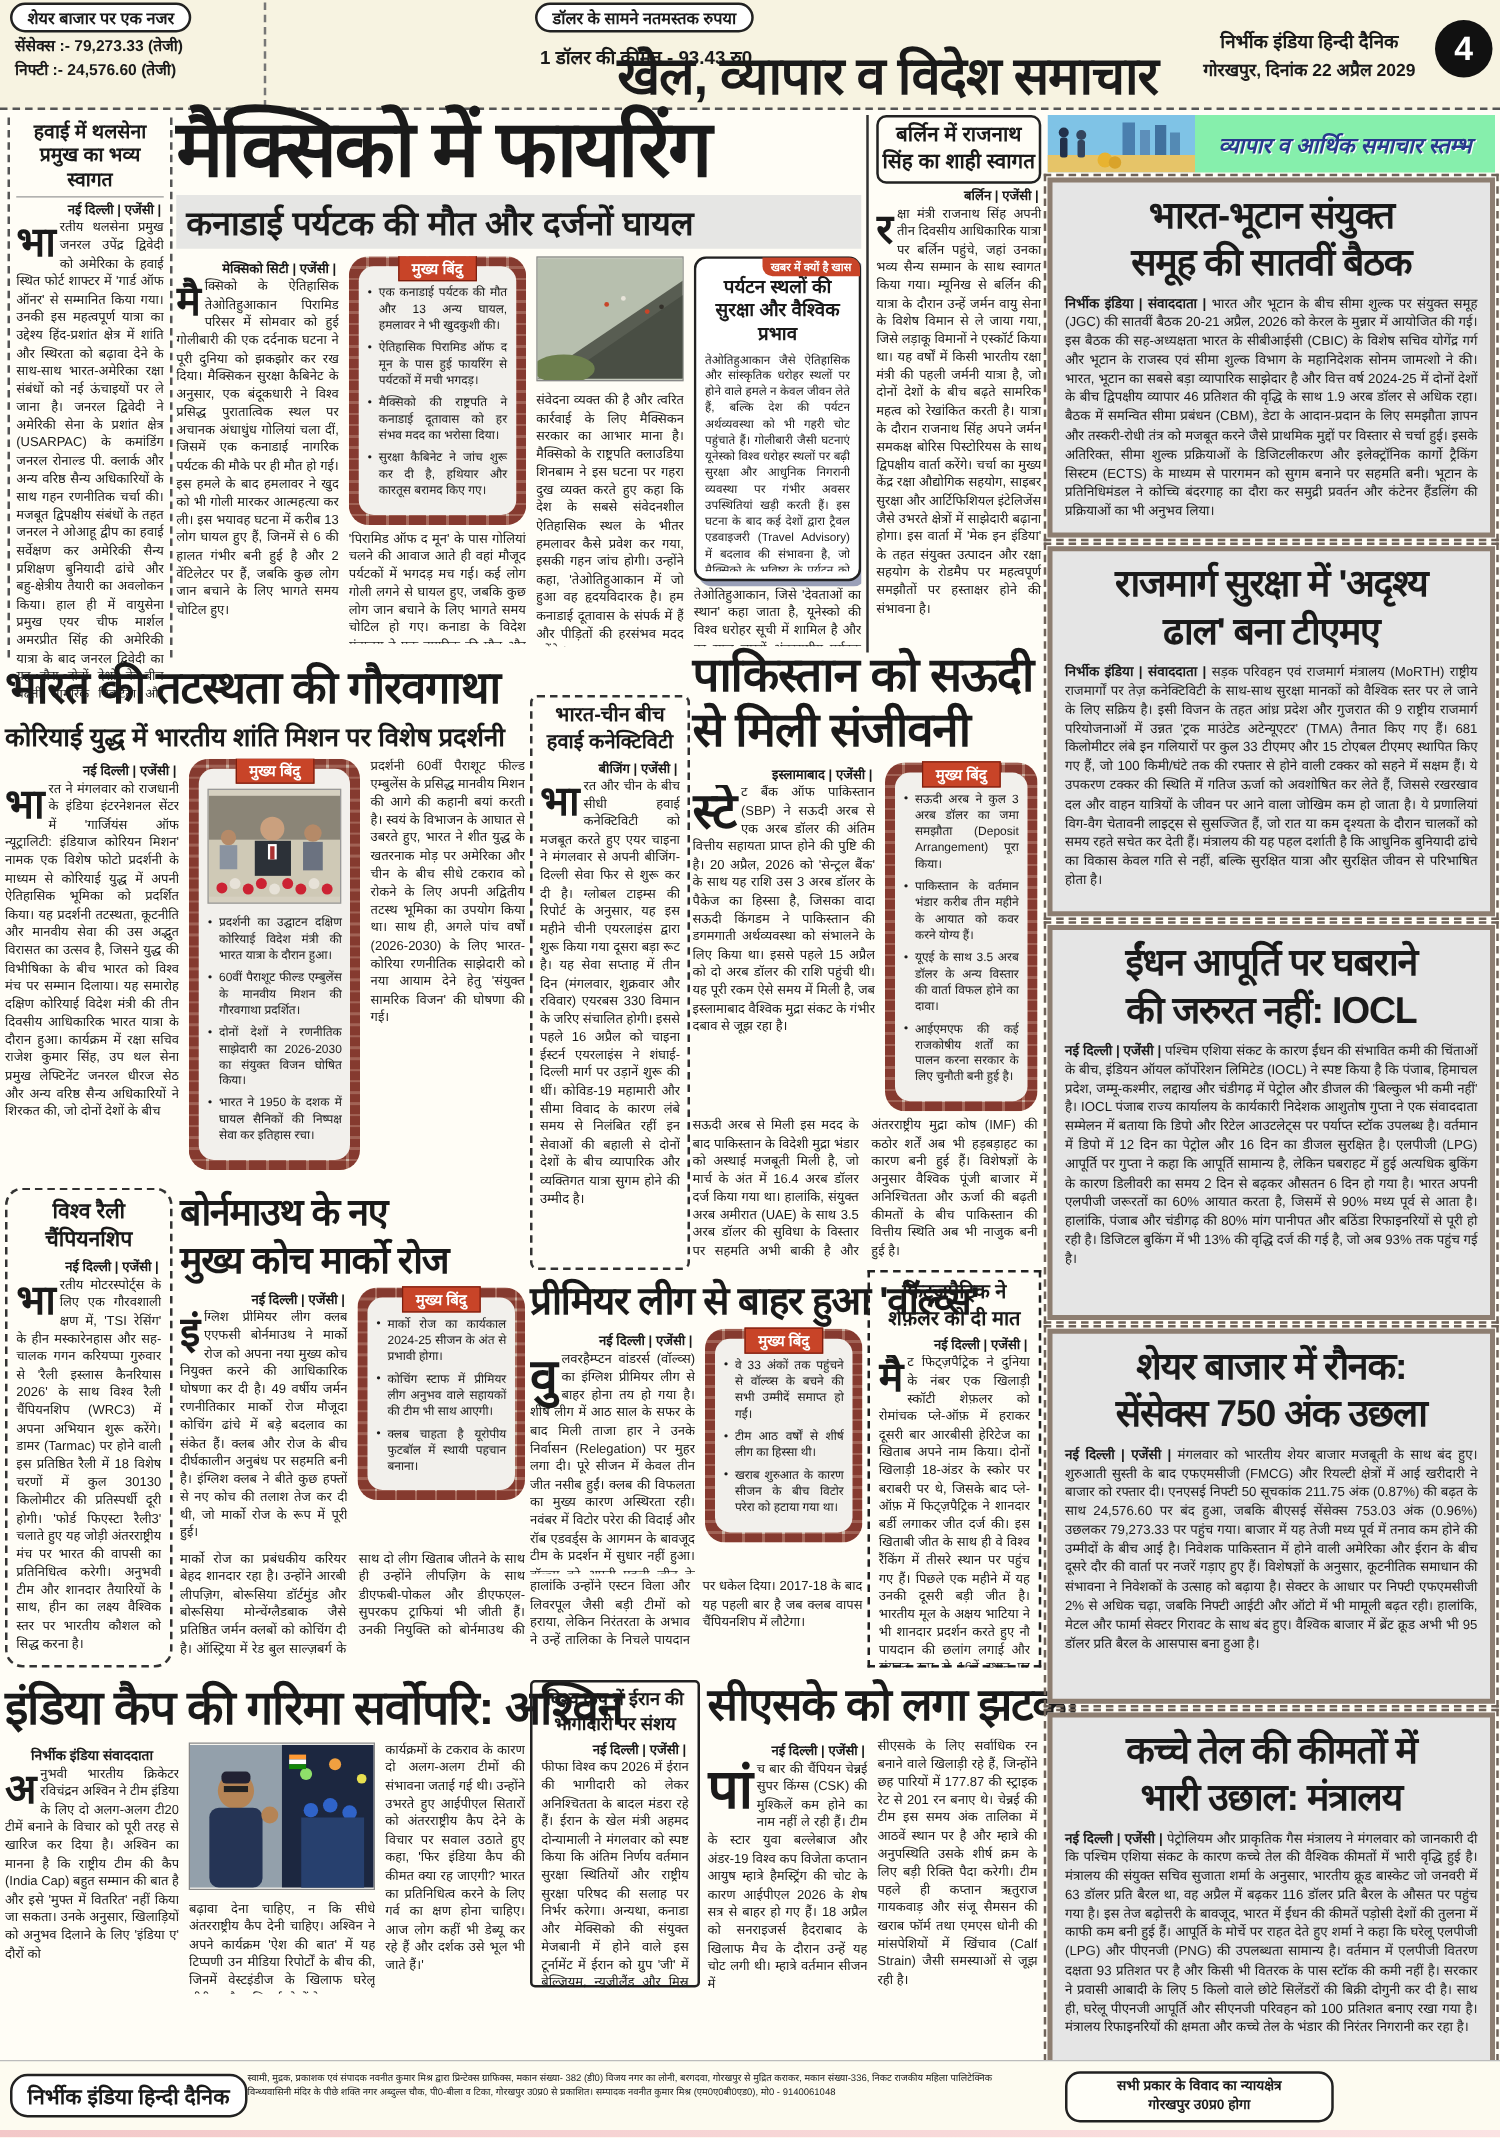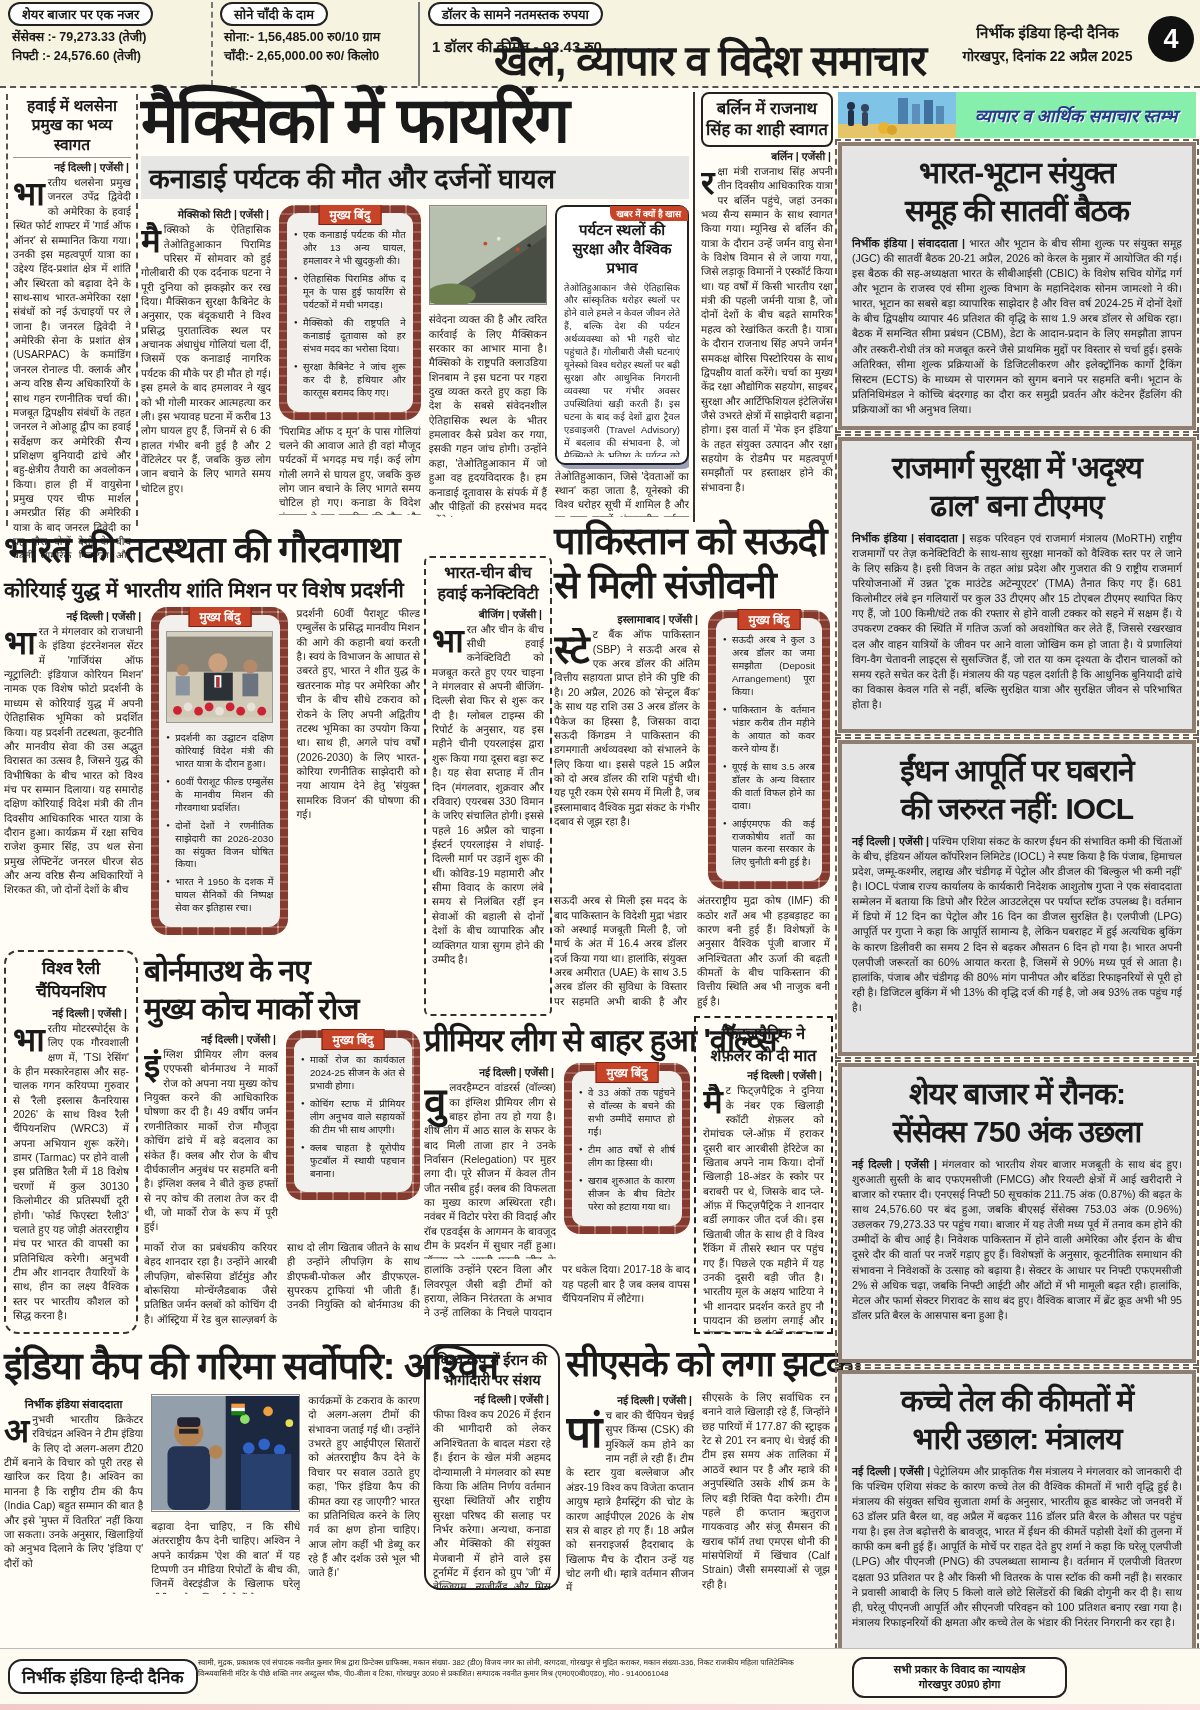--- a/index.html
+++ b/index.html
@@ -89,21 +89,21 @@
   
   #golf { position:absolute; left:694px; top:1016px; width:139px; height:318px; border:2px dashed #222; padding:5px 7px; }
   #golf .t { text-align:center; font-weight:800; font-size:16px; line-height:1.35; }
 
   
   #ashwin { position:absolute; left:4px; top:1338px; width:416px; height:254px; }
   #ashwin .h1 { font-size:38px; font-weight:800; letter-spacing:-1px; white-space:nowrap; }
   #ashwin .cols { margin-top:4px; height:196px; }
 
   
-  #iran { position:absolute; left:424px; top:1344px; width:136px; height:246px; border:2px solid #222; border-radius:16px; padding:5px 7px; }
+  #iran { position:absolute; left:424px; top:1344px; width:136px; height:246px; border:2px solid #222; border-radius:4px; padding:5px 7px; }
   #iran .t { text-align:center; font-weight:800; font-size:14.5px; line-height:1.35; }
 
   
   #csk { position:absolute; left:566px; top:1338px; width:268px; height:252px; }
   #csk .h1 { font-size:36px; font-weight:800; letter-spacing:-1px; white-space:nowrap; }
 
   
   #bizcol { position:absolute; left:838px; top:92px; width:358px; }
   .banner { display:flex; height:46px; margin-bottom:4px; }
   .banner .img { width:118px; height:46px; }
@@ -128,35 +128,28 @@
 <div class="page">
 
   <header class="topstrip">
     <div class="tick" id="tick1">
       <div class="tick-tab">शेयर बाजार पर एक नजर</div>
       <div class="tick-body">
         <div>सेंसेक्स :- 79,273.33  (तेजी)</div>
         <div>निफ्टी :-  24,576.60  (तेजी)</div>
       </div>
     </div>
-    <div class="tick" id="tick2">
-      <div class="tick-tab">सोने चाँदी के दाम</div>
-      <div class="tick-body">
-        <div>सोना:- 1,56,485.00 रु0/10 ग्राम</div>
-        <div>चाँदी:- 2,65,000.00 रु0/ किलो0</div>
-      </div>
-    </div>
     <div class="tick" id="tick3">
       <div class="tick-tab">डॉलर के सामने नतमस्तक रुपया</div>
       <div class="tick-body">1 डॉलर की कीमत - 93.43 रु0</div>
     </div>
     <div class="section-title">खेल, व्यापार व विदेश समाचार</div>
     <div class="mast">
       <div class="m1">निर्भीक इंडिया हिन्दी दैनिक</div>
-      <div class="m2">गोरखपुर, दिनांक 22 अप्रैल 2025</div>
+      <div class="m2">गोरखपुर, दिनांक 22 अप्रैल 2029</div>
     </div>
     <div class="pagecircle">4</div>
   </header>
 
   <section id="army">
     <div class="t">हवाई में थलसेना प्रमुख का भव्य स्वागत</div>
     <div class="dateline">नई दिल्ली | एजेंसी |</div>
     <div class="body clip" style="height:382px;">
       <span class="dropcap">भा</span><span>रतीय थलसेना प्रमुख जनरल उपेंद्र द्विवेदी को अमेरिका के हवाई स्थित फोर्ट शाफ्टर में 'गार्ड ऑफ ऑनर' से सम्मानित किया गया। उनकी इस महत्वपूर्ण यात्रा का उद्देश्य हिंद-प्रशांत क्षेत्र में शांति और स्थिरता को बढ़ावा देने के साथ-साथ भारत-अमेरिका रक्षा संबंधों को नई ऊंचाइयों पर ले जाना है। जनरल द्विवेदी ने अमेरिकी सेना के प्रशांत क्षेत्र (USARPAC) के कमांडिंग जनरल रोनाल्ड पी. क्लार्क और अन्य वरिष्ठ सैन्य अधिकारियों के साथ गहन रणनीतिक चर्चा की। मजबूत द्विपक्षीय संबंधों के तहत जनरल ने ओआहू द्वीप का हवाई सर्वेक्षण कर अमेरिकी सैन्य प्रशिक्षण बुनियादी ढांचे और बहु-क्षेत्रीय तैयारी का अवलोकन किया। हाल ही में वायुसेना प्रमुख एयर चीफ मार्शल अमरप्रीत सिंह की अमेरिकी यात्रा के बाद जनरल द्विवेदी का यह दौरा दोनों देशों के बीच बढ़ती सामरिक निकटता और आधुनिक सैन्य सहयोग की दिशा में एक और बड़ा कदम माना जा रहा है।</span>
     </div>

